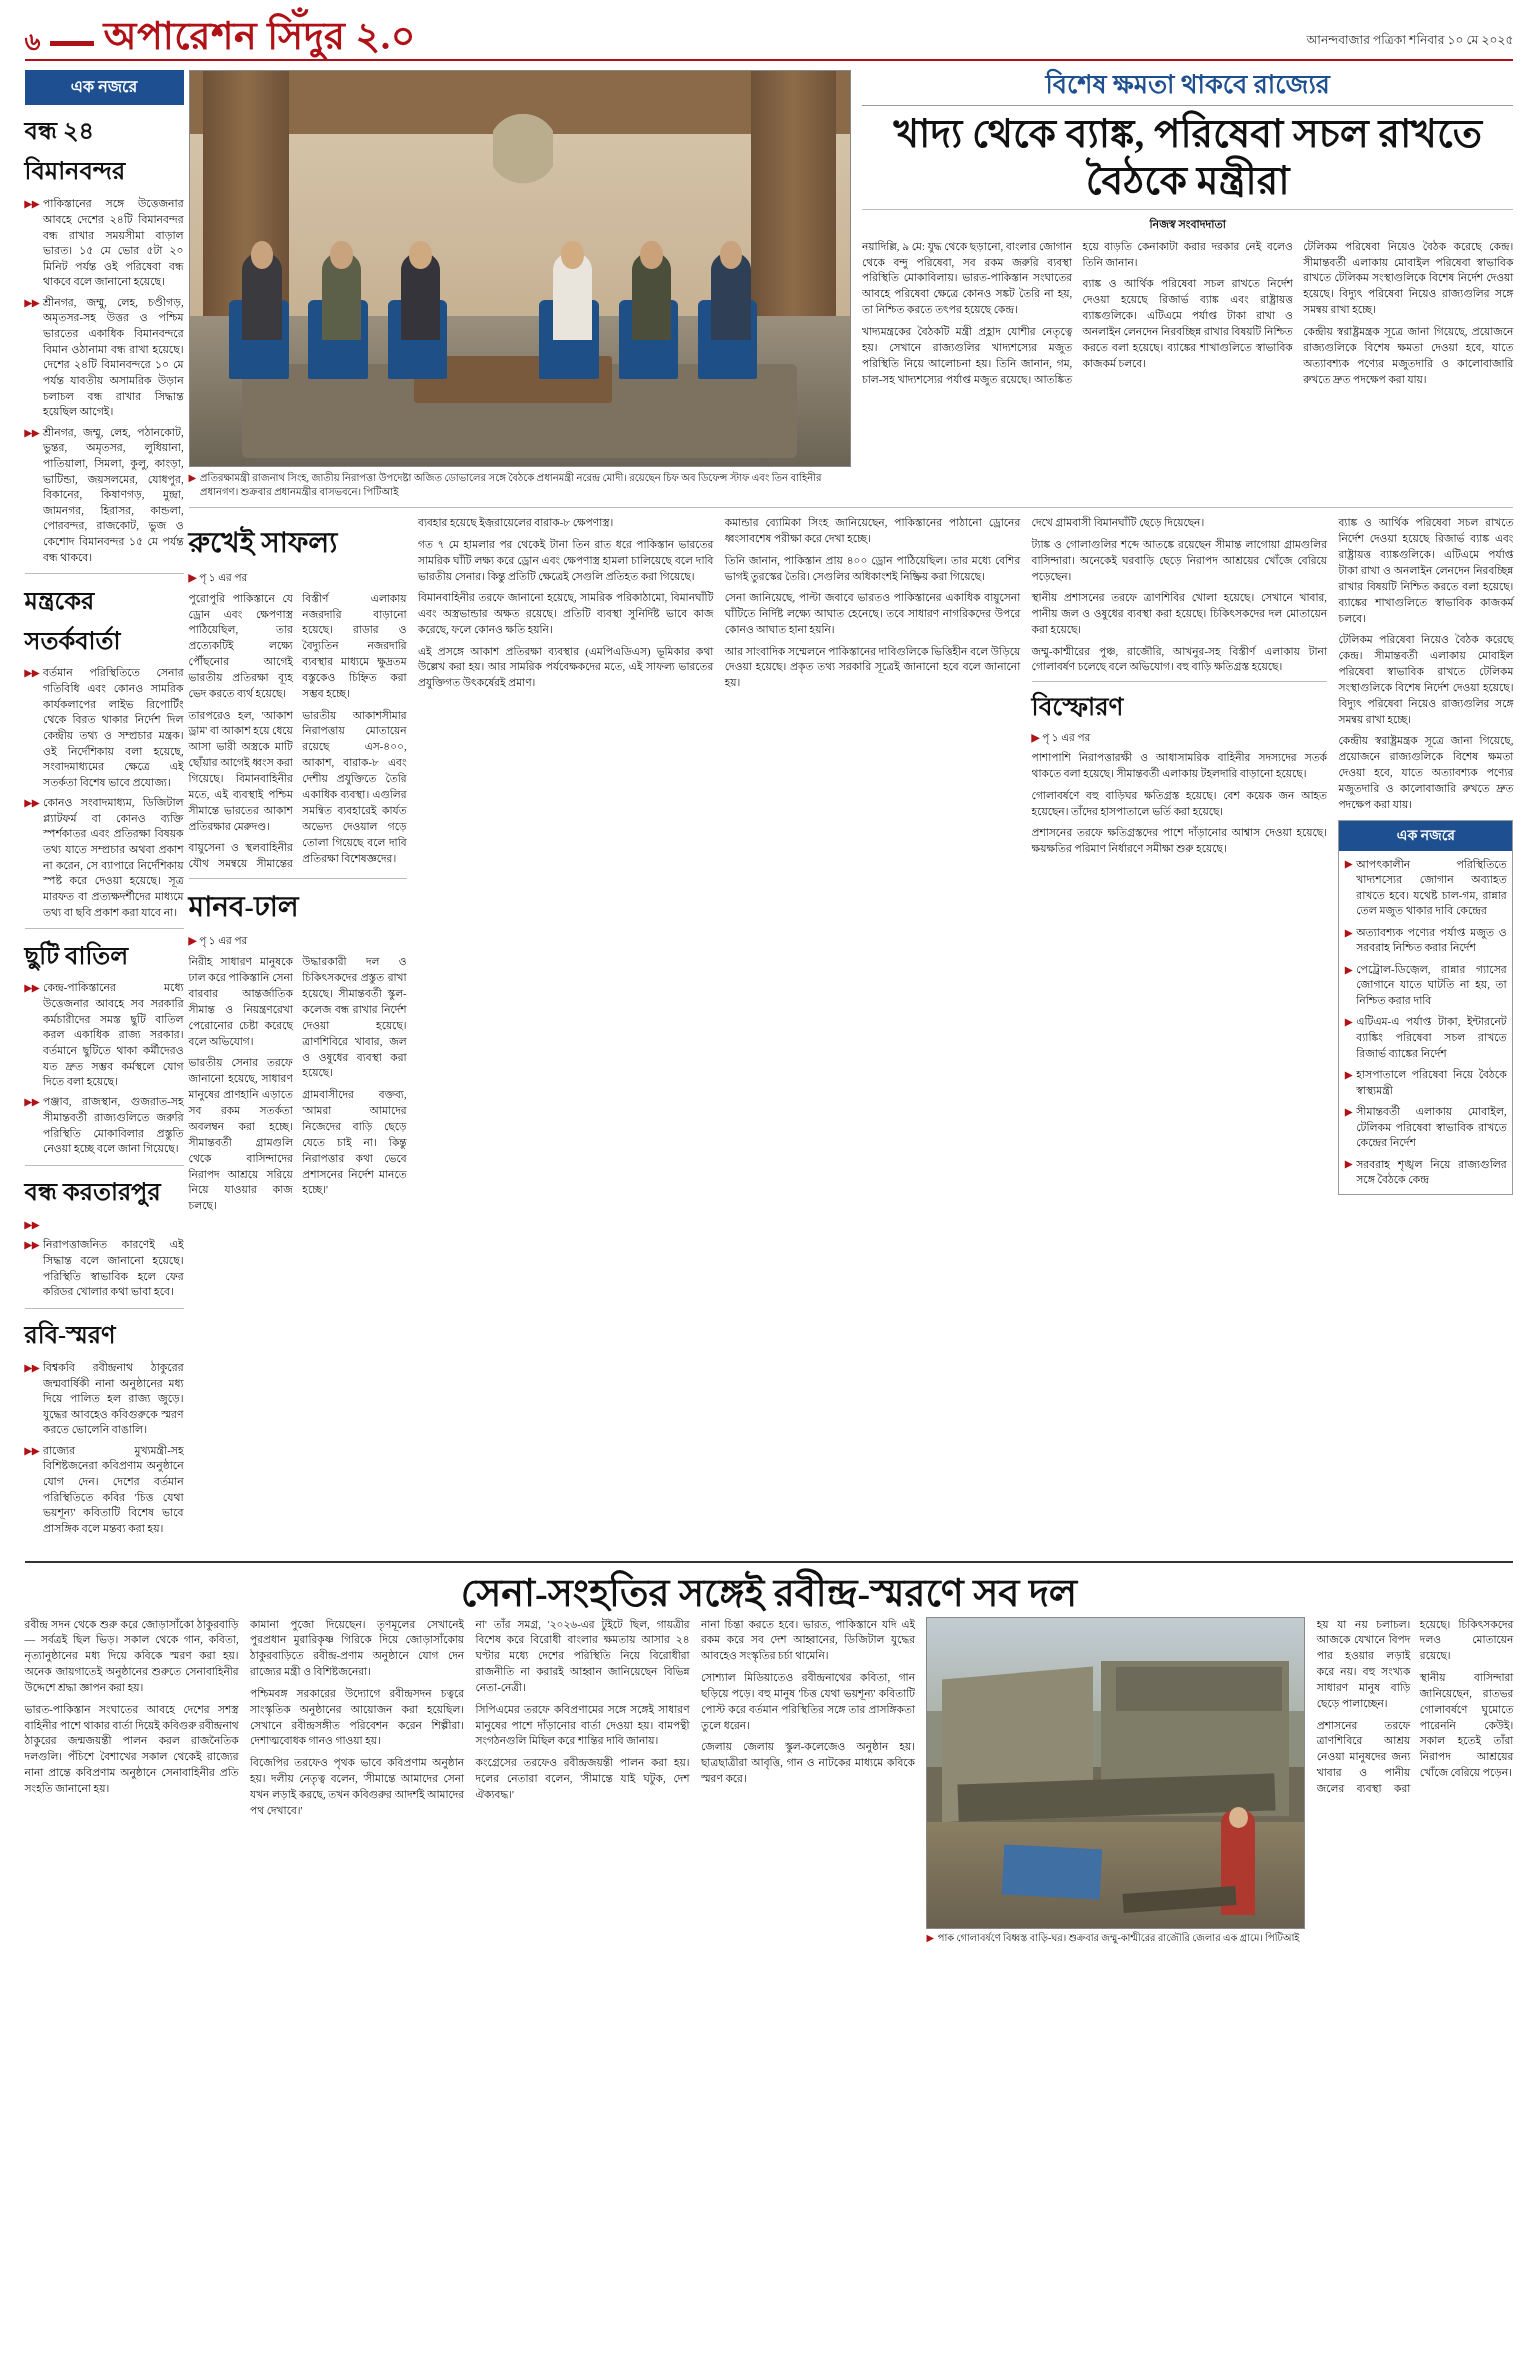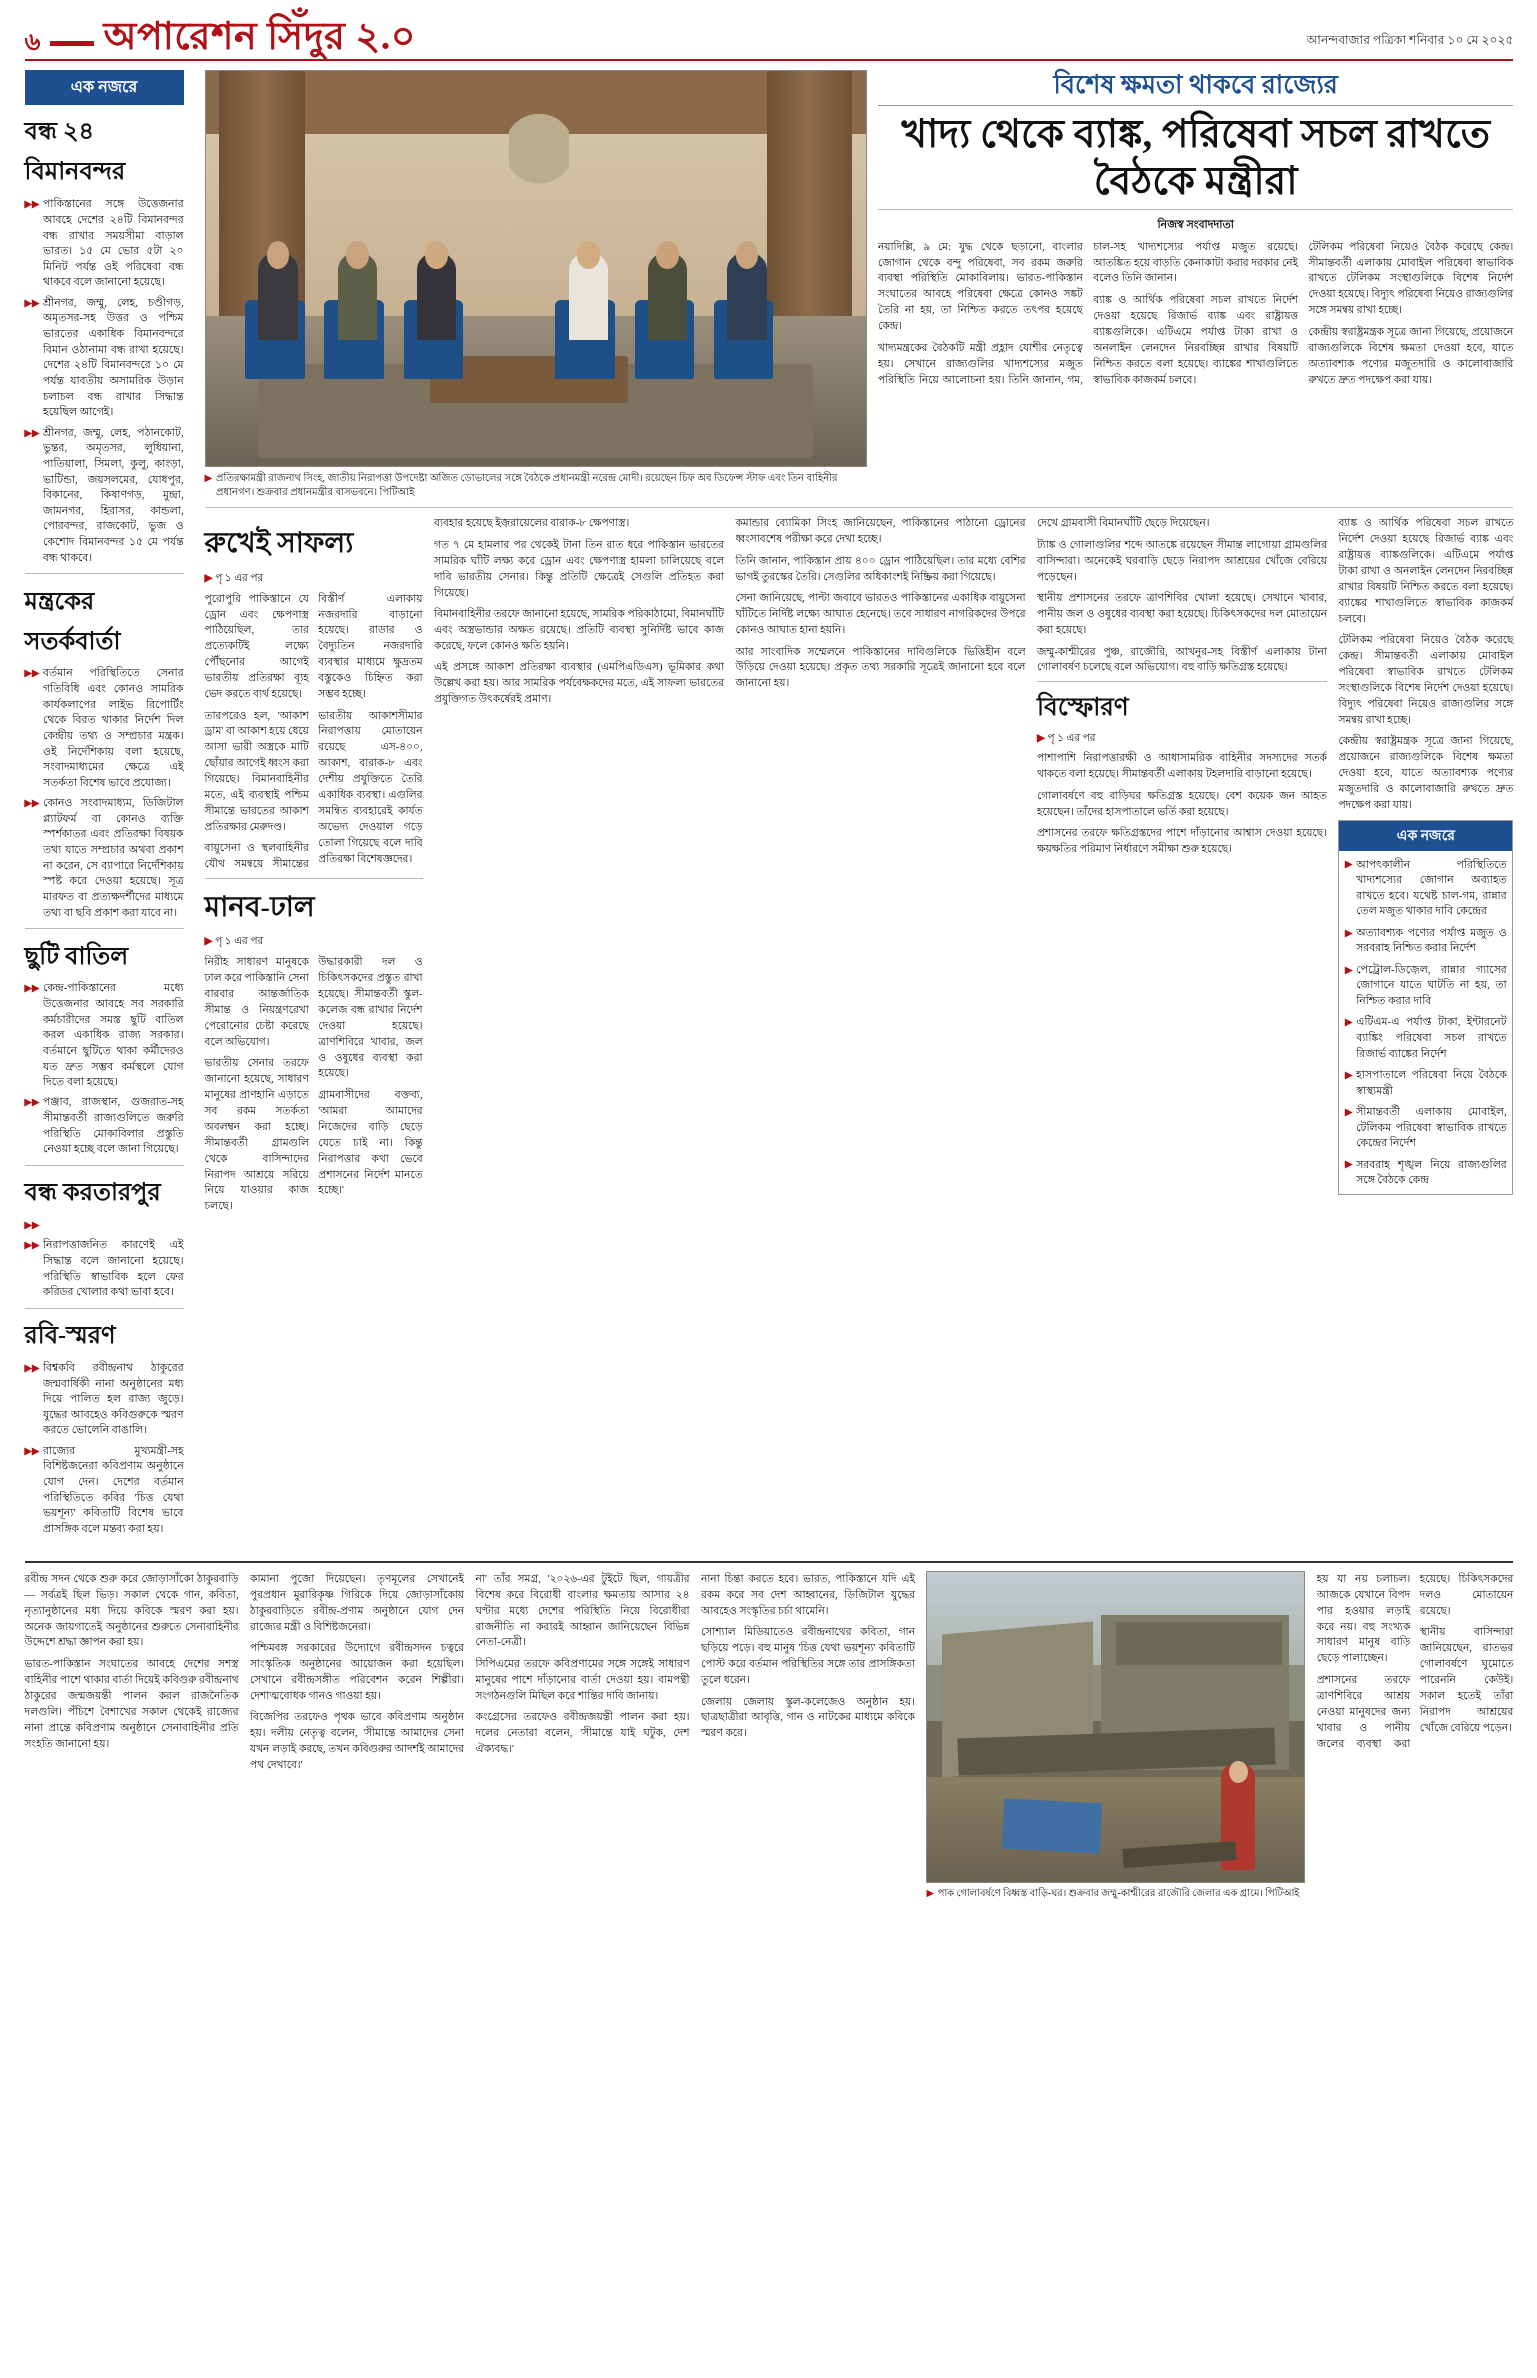--- a/index.html
+++ b/index.html
@@ -13,21 +13,21 @@
   }
   .page { width:1538px; height:2378px; padding:17px 24.6px 9.5px 24.6px; position:relative; }
 
   
   .masthead { display:flex; align-items:flex-end; border-bottom:2.8px solid #b01116; padding-bottom:3.8px; }
   .page-num { font-size:24.6px; color:#b01116; font-weight:bold; margin-right:9.5px; line-height:1; }
   .mast-rule { width:44px; height:4.7px; background:#b01116; margin:0 9.5px 9.5px 0; }
   .mast-title { font-size:38px; font-weight:bold; color:#b01116; letter-spacing:0.5px; line-height:1; }
   .mast-right { margin-left:auto; font-size:12.3px; color:#333; padding-bottom:3.8px; }
 
-  .content { display:flex; gap:21px; margin-top:9.5px; }
+  .content { display:flex; gap:5px; margin-top:9.5px; }
 
   
   .sidebar { width:159px; flex:0 0 159px; }
   .side-head {
     background:#1d4f91; color:#fff; font-size:16px; font-weight:bold;
     text-align:center; padding:3.8px 1.9px; margin-bottom:5.7px;
   }
   .side-sub { font-size:24px; font-weight:bold; color:#111; margin:7.6px 0 3.8px; }
   .side-block { border-bottom:0.9px solid #bbb; padding-bottom:7.6px; margin-bottom:7.6px; }
   .side-block:last-child { border-bottom:none; }
@@ -338,20 +338,21 @@
                 <span>সরবরাহ শৃঙ্খল নিয়ে রাজ্যগুলির সঙ্গে বৈঠকে কেন্দ্র</span>
               </div>
           </div>
         </div>
       </div>
 
     </div>
   </div>
 
   <div class="bottom">
+    <div class="bot-head">সেনা-সংহতির সঙ্গেই রবীন্দ্র-স্মরণে সব দল</div>
     <div class="bot-grid">
       <div class="bot-col">
         <div class="ctext">
           <p>রবীন্দ্র সদন থেকে শুরু করে জোড়াসাঁকো ঠাকুরবাড়ি— সর্বত্রই ছিল ভিড়। সকাল থেকে গান, কবিতা, নৃত্যানুষ্ঠানের মধ্য দিয়ে কবিকে স্মরণ করা হয়। অনেক জায়গাতেই অনুষ্ঠানের শুরুতে সেনাবাহিনীর উদ্দেশে শ্রদ্ধা জ্ঞাপন করা হয়।</p>
           <p>ভারত-পাকিস্তান সংঘাতের আবহে দেশের সশস্ত্র বাহিনীর পাশে থাকার বার্তা দিয়েই কবিগুরু রবীন্দ্রনাথ ঠাকুরের জন্মজয়ন্তী পালন করল রাজনৈতিক দলগুলি। পঁচিশে বৈশাখের সকাল থেকেই রাজ্যের নানা প্রান্তে কবিপ্রণাম অনুষ্ঠানে সেনাবাহিনীর প্রতি সংহতি জানানো হয়।</p>
         </div>
       </div>
       <div class="bot-col">
         <div class="ctext">
           <p>কামানা পুজো দিয়েছেন। তৃণমূলের সেখানেই পুরপ্রধান মুরারিকৃষ্ণ গিরিকে দিয়ে জোড়াসাঁকোয় ঠাকুরবাড়িতে রবীন্দ্র-প্রণাম অনুষ্ঠানে যোগ দেন রাজ্যের মন্ত্রী ও বিশিষ্টজনেরা।</p>

